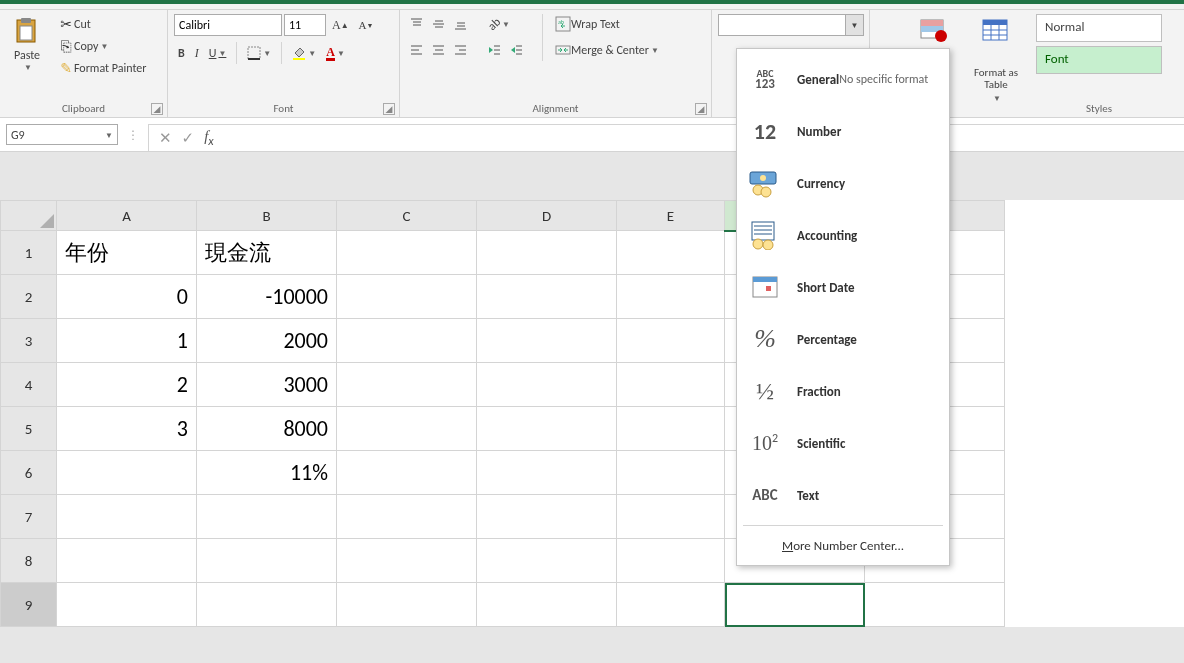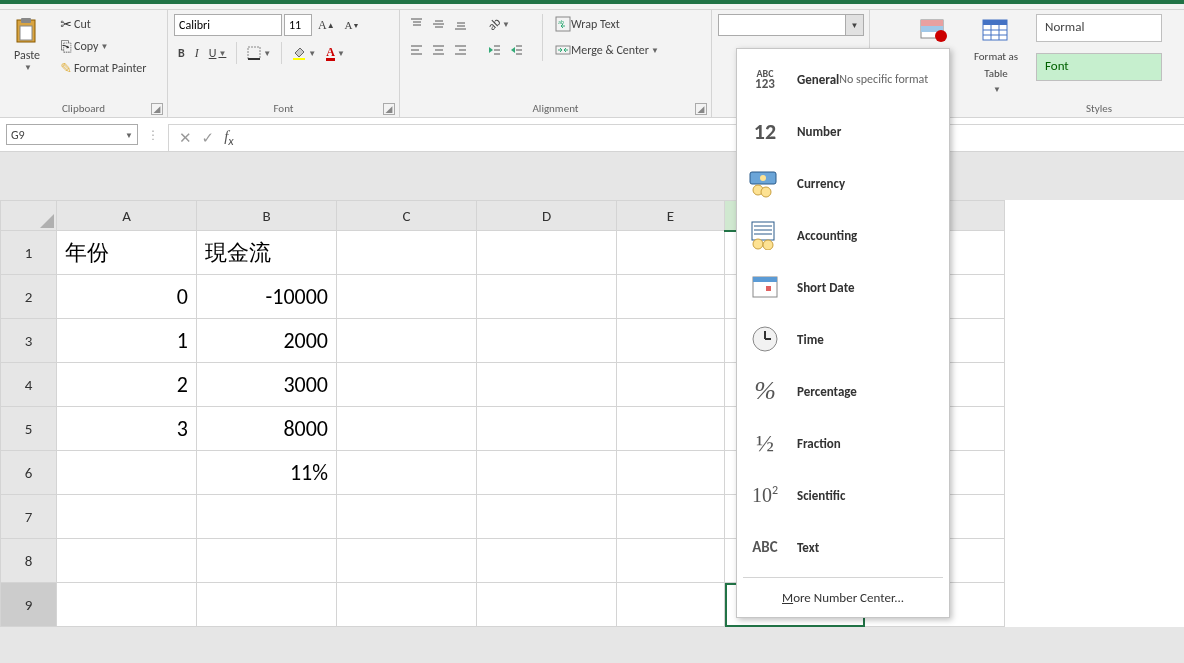--- a/index.html
+++ b/index.html
@@ -38,21 +38,21 @@
 .nf-sep { height: 1px; background: #d4d4d4; margin: 4px 6px; }
 .nf-more { text-align: center; padding: 8px 0; font-size: 13px; color: #333; }
 .nf-more .ul { text-decoration: underline; }
 
 
 .style-cell { width: 126px; height: 28px; border: 1px solid #bfbfbf; background: #fff; padding: 4px 8px; font-size: 13px; }
 .style-cell.good { background: #c6efce; color: #006100; }
 
 
 .formula-row { background: #fff; display: flex; align-items: stretch; height: 34px; border-bottom: 1px solid #d4d4d4; }
-.namebox { width: 132px; border: 1px solid #ababab; margin: 6px 0 6px 6px; display: flex; align-items: center; padding: 0 4px; background: #fff; }
+.namebox { width: 112px; border: 1px solid #ababab; margin: 6px 0 6px 6px; display: flex; align-items: center; padding: 0 4px; background: #fff; }
 .namebox .arrow { font-size: 8px; color: #666; margin-left: auto; }
 .fx-divider { width: 30px; display: flex; align-items: center; justify-content: center; }
 .fx-handle { width: 10px; display: flex; flex-direction: column; align-items: center; justify-content: center; gap: 2px; color: #aaa; }
 .fbar-btns { display: flex; align-items: center; width: 120px; gap: 10px; padding: 0 10px; border-left: 1px solid #d4d4d4; border-top: 1px solid #d4d4d4; margin-top: 6px; background: #fff; }
 .fbar-btns span { color: #999; font-size: 15px; }
 .fbar-input { flex: 1; border-top: 1px solid #d4d4d4; margin-top: 6px; background: #fff; display: flex; align-items: center; padding: 0 6px; }
 
 
 .gap { height: 48px; background: #e6e6e6; }
 
@@ -73,21 +73,21 @@
 
 
 svg { display: block; }
 
 
 .fmt-combo { width: 146px; height: 22px; border: 1px solid #ababab; background: #fff; position: relative; }
 .fmt-combo .dd { position: absolute; right: 0; top: 0; bottom: 0; width: 18px; background: #e1e1e1; border-left: 1px solid #ababab; display: flex; align-items: center; justify-content: center; font-size: 8px; }
 
 
 .big-btn { display: flex; flex-direction: column; align-items: center; width: 56px; padding: 2px; gap: 2px; font-size: 11px; text-align: center; }
-.big-btn .label { line-height: 17px; }
+.big-btn .label { line-height: 12px; margin-top: 19px; }
 
 
 .icon-scissors::before { content: "✂"; font-size: 14px; color: #333; }
 .icon-copy::before { content: "⎘"; font-size: 14px; color: #333; }
 .icon-brush::before { content: "✎"; font-size: 14px; color: #e0b040; }
 </style>
 </head>
 <body>
 
 <div class="titlebar"></div>
@@ -124,21 +124,21 @@
         </div>
       </div>
     </div>
     <div class="group-label">Clipboard</div>
     <div class="group-dlg">◢</div>
   </div>
 
   <div class="group" style="width:232px">
     <div class="ribbon-row" style="margin-bottom:6px">
       <input class="combo" style="width: 108px;" value="Calibri">
-      <input class="combo" style="width: 28px;" value="11">
+      <input class="combo" style="width: 42px;" value="11">
       <span class="btn" style="font-family:serif">A<sup style="font-size:8px">▲</sup></span>
       <span class="btn" style="font-family:serif;font-size:11px">A<sup style="font-size:7px">▼</sup></span>
     </div>
     <div class="ribbon-row">
       <span class="btn" style="font-weight:bold">B</span>
       <span class="btn" style="font-style:italic;font-family:serif">I</span>
       <span class="btn u">
           <span>U</span>
           <span class="dropdown-arrow">▼</span>
         </span>
@@ -292,21 +292,21 @@
             <line x1="2" y1="19" x2="26" y2="19" stroke="#4472c4"></line>
           </svg>
         <span class="label" style="white-space:pre">Format as
 Table</span>
           <span class="dropdown-arrow">▼</span>
       </div>
     </div>
   </div>
 
   <div class="group" style="width:138px;border-right:none">
-    <div style="display:flex;flex-direction:column;gap:11px">
+    <div style="display:flex;flex-direction:column;gap:4px">
       <div class="style-cell">Normal</div>
       <div class="style-cell good">Font</div>
     </div>
     <div class="group-label">Styles</div>
   </div>
 </div>
 
 <div class="formula-row">
   <div class="namebox">
     <span>G9</span>
@@ -495,32 +495,20 @@
           <rect x="3" y="5" width="24" height="5" fill="#5b9bd5"></rect>
           <rect x="16" y="14" width="5" height="5" fill="#e06060"></rect>
         </svg>
       </div>
     <div class="nf-text">
         <span class="nf-label">Short Date</span>
       </div>
   </div>
   <div class="nf-item">
     <div class="nf-icon">
-        <svg width="30" height="30">
-          <circle cx="15" cy="15" r="12" fill="#f2f2f2" stroke="#888"></circle>
-          <line x1="15" y1="15" x2="15" y2="7" stroke="#333" stroke-width="2"></line>
-          <line x1="15" y1="15" x2="21" y2="15" stroke="#333" stroke-width="2"></line>
-        </svg>
-      </div>
-    <div class="nf-text">
-        <span class="nf-label">Time</span>
-      </div>
-  </div>
-  <div class="nf-item">
-    <div class="nf-icon">
         <span style="font-size:26px;font-style:italic;font-family:serif">%</span>
       </div>
     <div class="nf-text">
         <span class="nf-label">Percentage</span>
       </div>
   </div>
   <div class="nf-item">
     <div class="nf-icon">
         <span style="font-size:24px;font-family:serif">½</span>
       </div>

